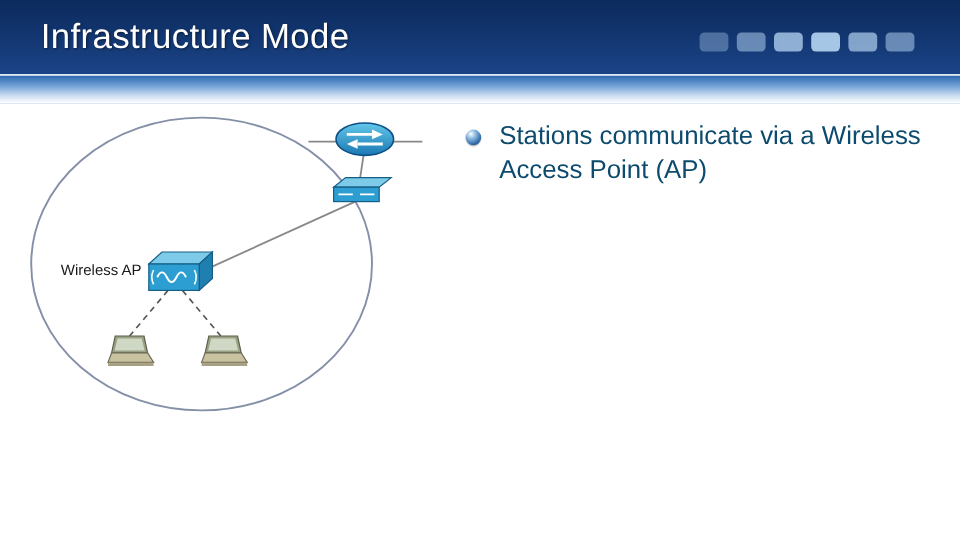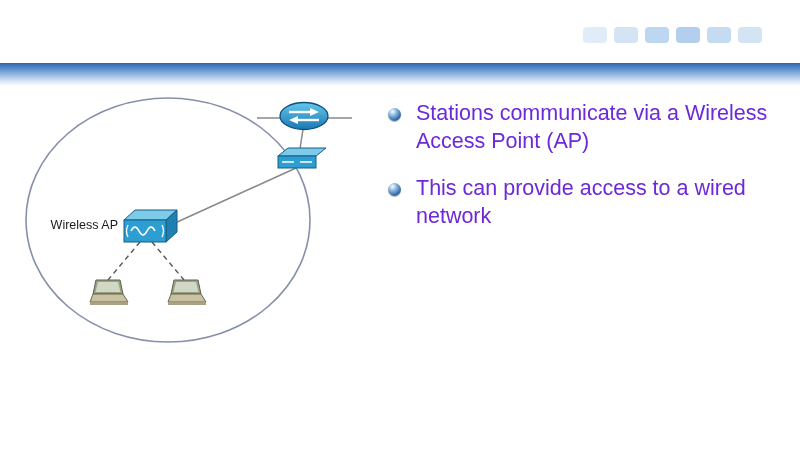--- a/index.html
+++ b/index.html
@@ -33,36 +33,39 @@
   .pill:nth-child(6){opacity:.55}
   
   .bullets { position:absolute; left:388px; top:100px; width:396px; }
   .bullet { display:flex; margin-bottom:20px; }
   .bullet-dot {
     flex:0 0 13px; width:13px; height:13px; border-radius:50%;
     margin:8px 15px 0 0;
     background:radial-gradient(circle at 35% 28%, #ffffff 0%, #9ec6e8 25%, #3672ae 65%, #123258 100%);
     box-shadow:0 1px 1px rgba(0,0,0,.3);
   }
-  .bullet-text { font-size:21.5px; color:#6d28d9; line-height:1.28; }
+  .bullet-text { font-size:21.5px; color:#0c4a6e; line-height:1.28; }
   
   .diagram { position:absolute; left:12px; top:88px; }
   
   .footer { position:absolute; left:26px; bottom:8px; display:flex; align-items:center; gap:8px; }
   .logo-text { display:flex; flex-direction:column; }
   .logo-line { font-size:19px; font-weight:bold; letter-spacing:.5px; line-height:1.05; }
   .logo-primary { color:#123a73; }
   .logo-secondary { color:#2f7ac0; }
   .logo-url { font-size:10.5px; color:#333333; }
 </style>
 </head>
 <body>
 
 <div class="slide">
 
+  <div class="header">
+    <div class="header-title">Infrastructure Mode</div>
+  </div>
   <div class="pills">
     <span class="pill"></span>
     <span class="pill"></span>
     <span class="pill"></span>
     <span class="pill"></span>
     <span class="pill"></span>
     <span class="pill"></span>
   </div>
   <div class="header-band"></div>
 
@@ -119,20 +122,16 @@
       <polygon points="3,14 33,14 38,22 0,22" fill="#c9c2a0" stroke="#6b6853" stroke-width="1"></polygon>
       <polygon points="0,22 38,22 38,25 0,25" fill="#a8a183"></polygon>
     </g>
   </svg>
 
   <div class="bullets">
     <div class="bullet">
       <span class="bullet-dot"></span>
       <span class="bullet-text">Stations communicate via a Wireless Access Point (AP)</span>
     </div>
-    <div class="bullet">
-      <span class="bullet-dot"></span>
-      <span class="bullet-text">This can provide access to a wired network</span>
-    </div>
   </div>
 
 
 </div>
 
 </body></html>

